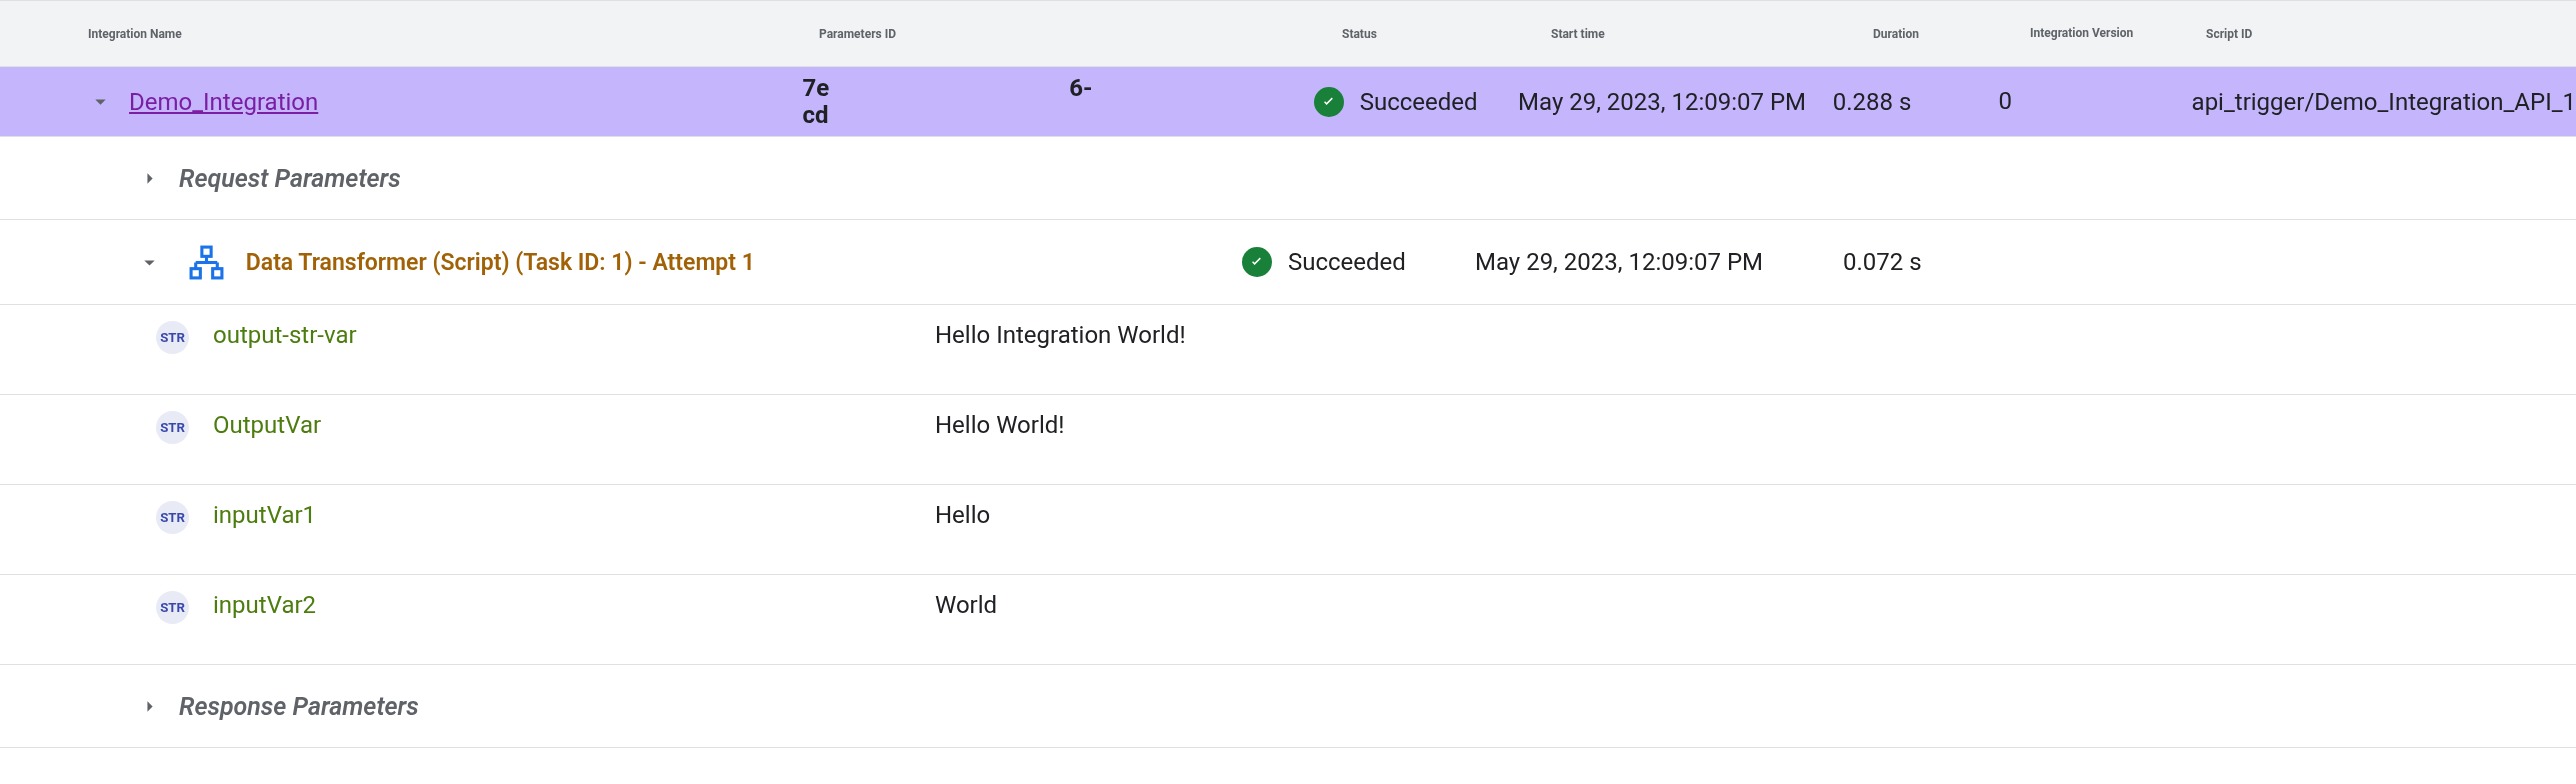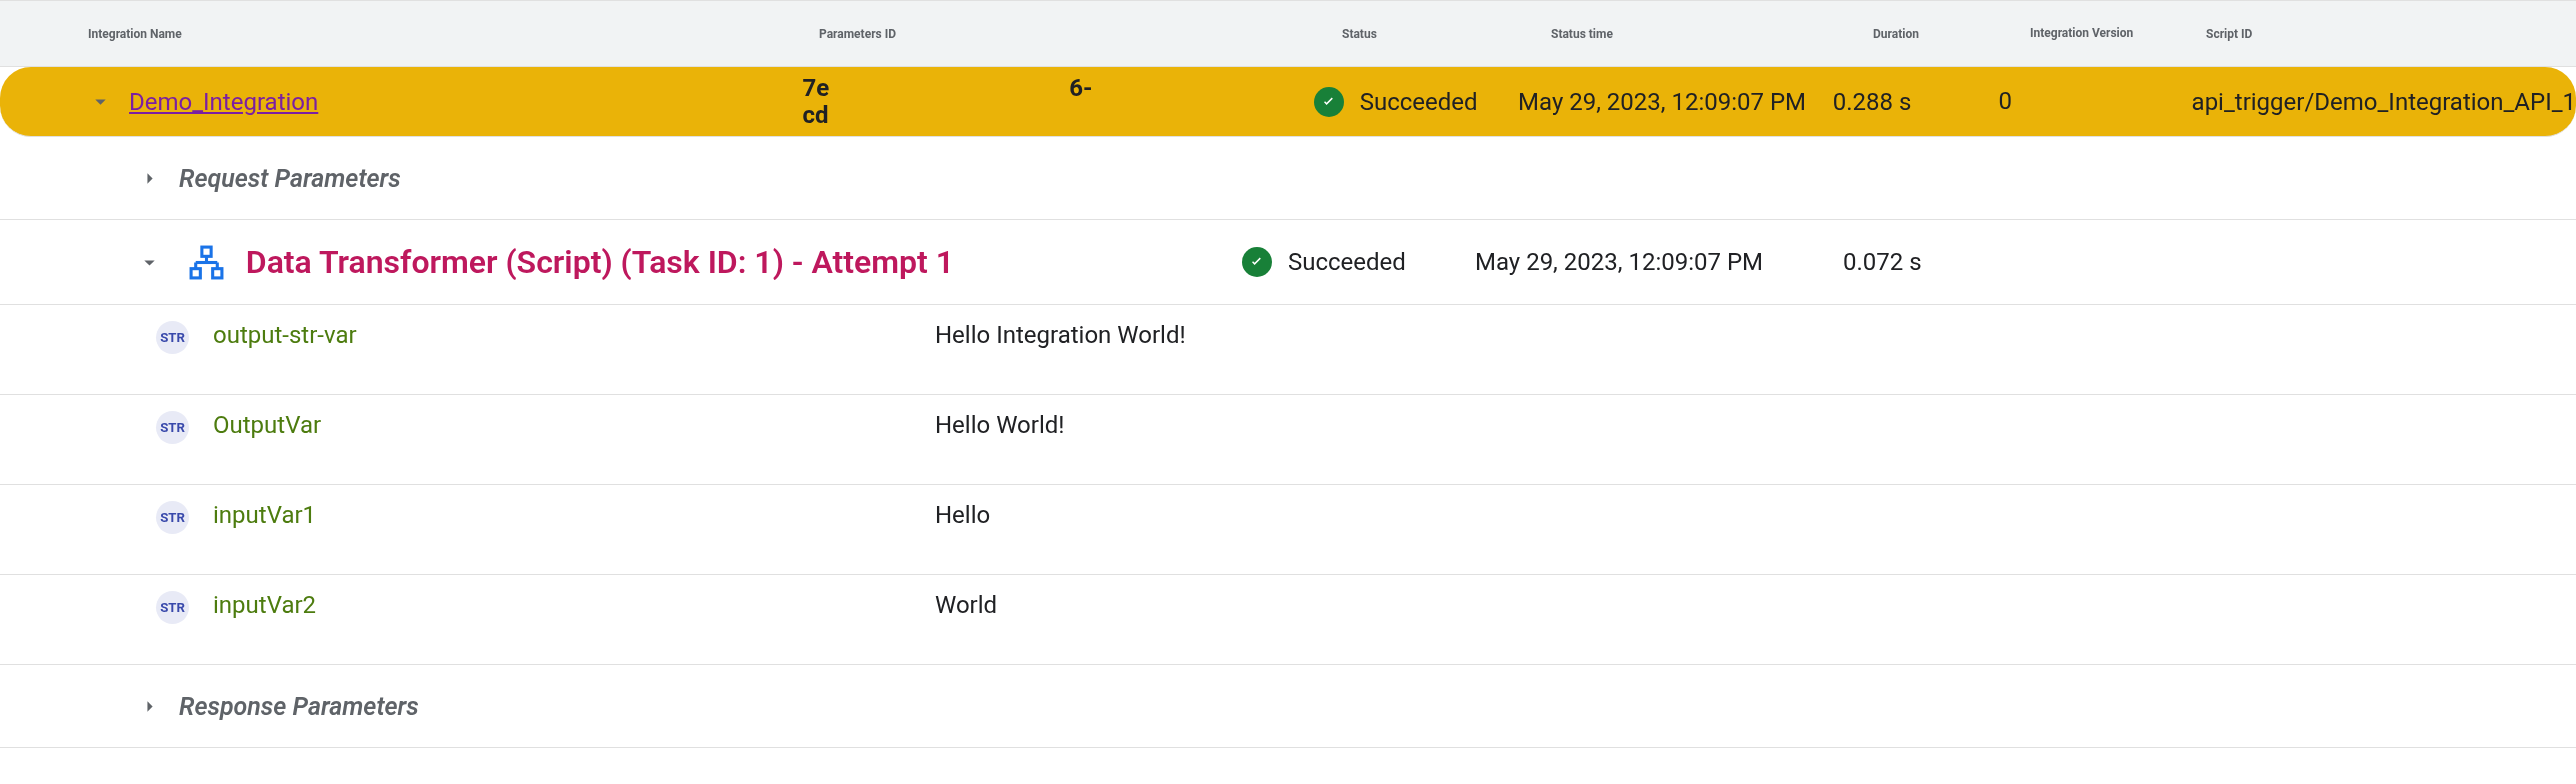--- a/index.html
+++ b/index.html
@@ -7,56 +7,56 @@
 .header-row { display: flex; align-items: center; background: #f1f3f4; border-top: 0.9px solid #e0e0e0; border-bottom: 0.9px solid #e0e0e0; height: 67px; padding-left: 88px; }
 .col { font-size: 12px; color: #5f6368; font-weight: 700; }
 .col-name { width: 731px; }
 .col-exec { width: 523px; }
 .col-status { width: 209px; }
 .col-start { width: 322px; }
 .col-dur { width: 157px; }
 .col-ver { width: 176px; text-align: left; line-height: 1.2; }
 .col-trig { flex: 1; }
 
-.main-row { display: flex; align-items: center; height: 70px; border-bottom: 0.9px solid #e0e0e0; background: #eab308; padding-left: 88px; border-radius: 31px; }
+.main-row { display: flex; align-items: center; height: 70px; border-bottom: 0.9px solid #e0e0e0; background: #c4b5fd; padding-left: 88px; }
 .chevron { width: 42px; display: flex; align-items: center; justify-content: flex-start; cursor: pointer; }
 .chevron svg { width: 25px; height: 25px; fill: #5f6368; }
 .int-link { color: #7b1fa2; font-size: 24px; text-decoration: underline; }
 .exec-text { font-size: 24px; color: #202124; line-height: 1.1; font-weight: bold; }
 .status-cell { display: flex; align-items: center; gap: 16px; }
 .check-icon { width: 30px; height: 30px; border-radius: 50%; background: #188038; display: flex; align-items: center; justify-content: center; }
 .check-icon svg { width: 17.6px; height: 17.6px; fill: #fff; }
 .status-text { font-size: 24px; color: #202124; }
 .cell-text { font-size: 24px; color: #202124; }
 
 .sub-row { display: flex; align-items: center; height: 83px; border-bottom: 0.9px solid #e0e0e0; padding-left: 137px; }
 .sub-label { font-size: 25px; font-weight: 600; color: #5f6368; font-style: italic; }
 
 .task-row { display: flex; align-items: center; height: 85px; border-bottom: 0.9px solid #e0e0e0; padding-left: 137px; }
 .task-icon { width: 37px; height: 37px; margin-right: 21px; margin-left: 8.8px; }
 .task-icon svg { width: 37px; height: 37px; fill: #1a73e8; }
-.task-label { font-size: 32px; font-weight: 600; color: #be185d; }
+.task-label { font-size: 23px; font-weight: 600; color: #a16207; }
 .task-name-wrap { display: flex; align-items: center; width: 1105px; }
 .task-status-wrap { display: flex; align-items: center; gap: 16px; width: 233px; }
 .task-start { width: 368px; font-size: 24px; color: #202124; }
 .task-dur { font-size: 24px; color: #202124; }
 
 .var-row { display: flex; align-items: flex-start; height: 90px; border-bottom: 0.9px solid #e0e0e0; padding-left: 156px; padding-top: 16px; }
 .str-badge { width: 33px; height: 33px; border-radius: 50%; background: #e8eaf6; color: #3949ab; font-size: 13.2px; font-weight: 700; display: flex; align-items: center; justify-content: center; margin-right: 24px; }
 .var-name { width: 722px; font-size: 24px; color: #4d7c0f; }
 .var-value { font-size: 24px; color: #202124; }
 </style>
 </head>
 <body>
 
 <div class="header-row">
   <div class="col col-name">Integration Name</div>
   <div class="col col-exec">Parameters ID</div>
   <div class="col col-status">Status</div>
-  <div class="col col-start">Status time</div>
+  <div class="col col-start">Start time</div>
   <div class="col col-dur">Duration</div>
   <div class="col col-ver">Integration Version</div>
   <div class="col col-trig">Script ID</div>
 </div>
 
 <div class="main-row">
   <div class="chevron">
     <svg viewBox="0 0 24 24">
         <path d="M7 10l5 5 5-5z"></path>
       </svg>

